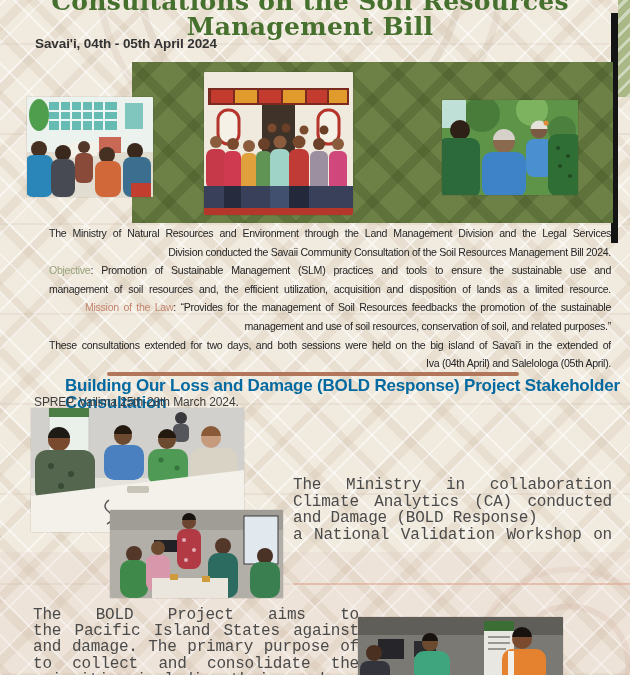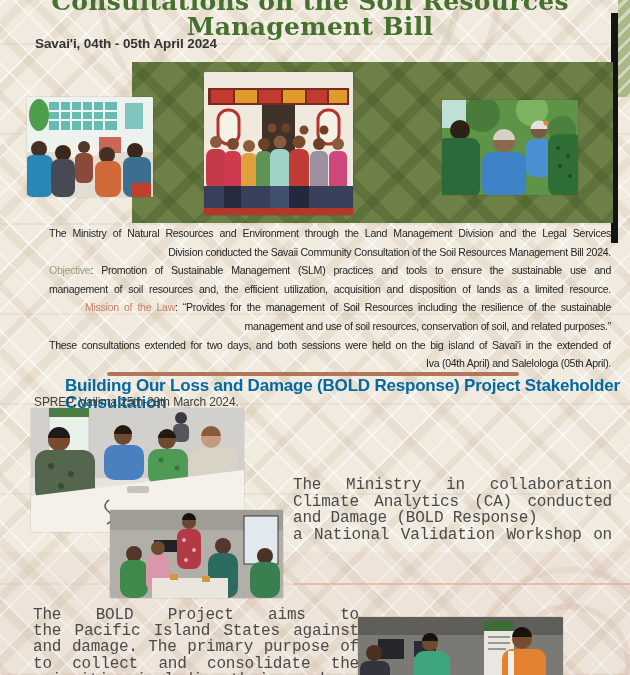--- a/index.html
+++ b/index.html
@@ -177,21 +177,21 @@
     <circle cx="118" cy="66" r="2" fill="#1e4a22"></circle>
       <circle cx="128" cy="76" r="2" fill="#1e4a22"></circle>
   </svg>
 </div>
 
 <div class="soil-par">
   <div class="ln jf">The Ministry of Natural Resources and Environment through the Land Management Division and the Legal Services</div>
   <div class="ln">Division conducted the Savaii Community Consultation of the Soil Resources Management Bill 2024.</div>
   <div class="ln jf"><span class="lead-obj">Objective</span><span>: Promotion of Sustainable Management (SLM) practices and tools to ensure the sustainable use and</span></div>
   <div class="ln jf">management of soil resources and, the efficient utilization, acquisition and disposition of lands as a limited resource.</div>
-  <div class="ln jf"><span class="lead-mis">Mission of the Law</span><span>: “Provides for the management of Soil Resources including the resilience of the sustainable</span></div>
+  <div class="ln jf"><span class="lead-mis">Mission of the Law</span><span>: “Provides for the management of Soil Resources feedbacks the promotion of the sustainable</span></div>
   <div class="ln">management and use of soil resources, conservation of soil, and related purposes.”</div>
   <div class="ln jf">These consultations extended for two days, and both sessions were held on the big island of Savai'i in the extended of</div>
   <div class="ln">Iva (04th April) and Salelologa (05th April).</div>
 </div>
 
 <div class="divider1"></div>
 
 <div class="bold-heading">Building Our Loss and Damage (BOLD Response) Project Stakeholder Consultation</div>
 <div class="bold-sub">SPREP, Vailima 25th-28th March 2024.</div>
 

